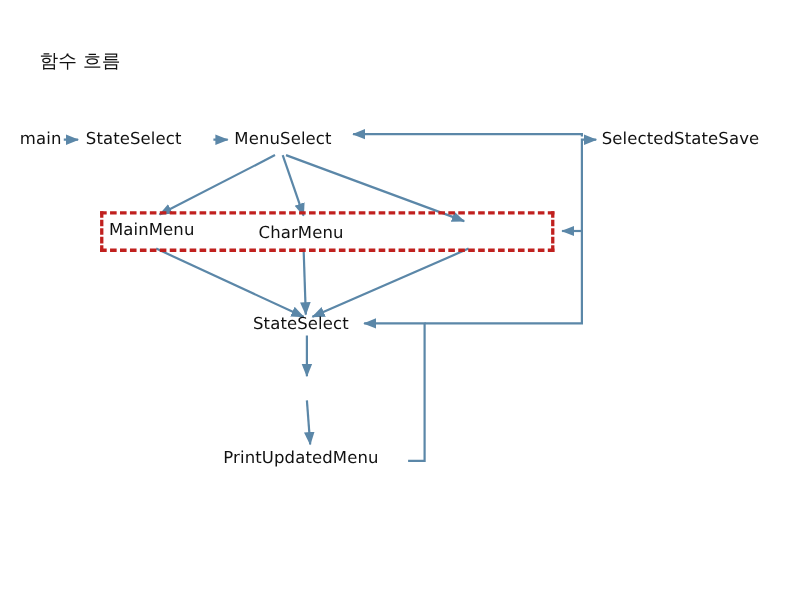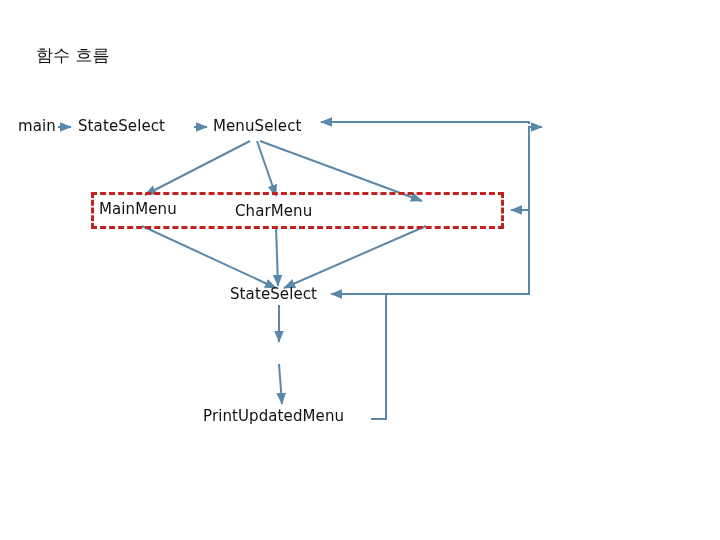--- a/index.html
+++ b/index.html
@@ -71,20 +71,21 @@
 
       <path d="M 515,124 L 515,122 L 307,122"></path>
     </g>
   </svg>
 
   <div class="redbox" style="left:77px;top:192px;width:413px;height:37px;"></div>
 
   <div class="node" style="left:4px;top:119px;">main</div>
   <div class="node" style="left:64px;top:119px;">StateSelect</div>
   <div class="node" style="left:199px;top:119px;text-align:center;">MenuSelect</div>
+  <div class="node" style="left:533px;top:119px;">SelectedStateSave</div>
 
   <div class="node" style="left:85px;top:202px;">MainMenu</div>
   <div class="node" style="left:221px;top:204px;">CharMenu</div>
 
   <div class="node" style="left:216px;top:287px;">StateSelect</div>
   <div class="node" style="left:189px;top:409px;">PrintUpdatedMenu</div>
 
 </div>
 
 </body></html>

